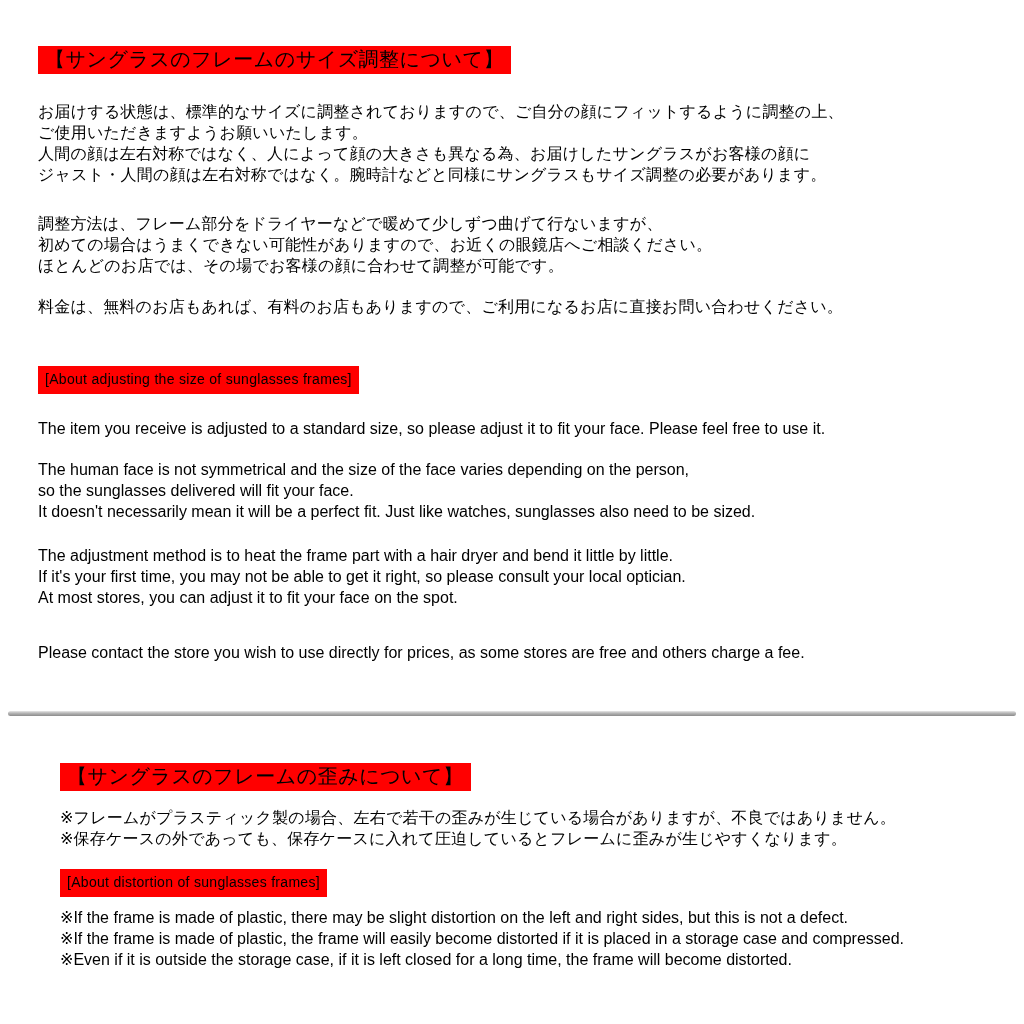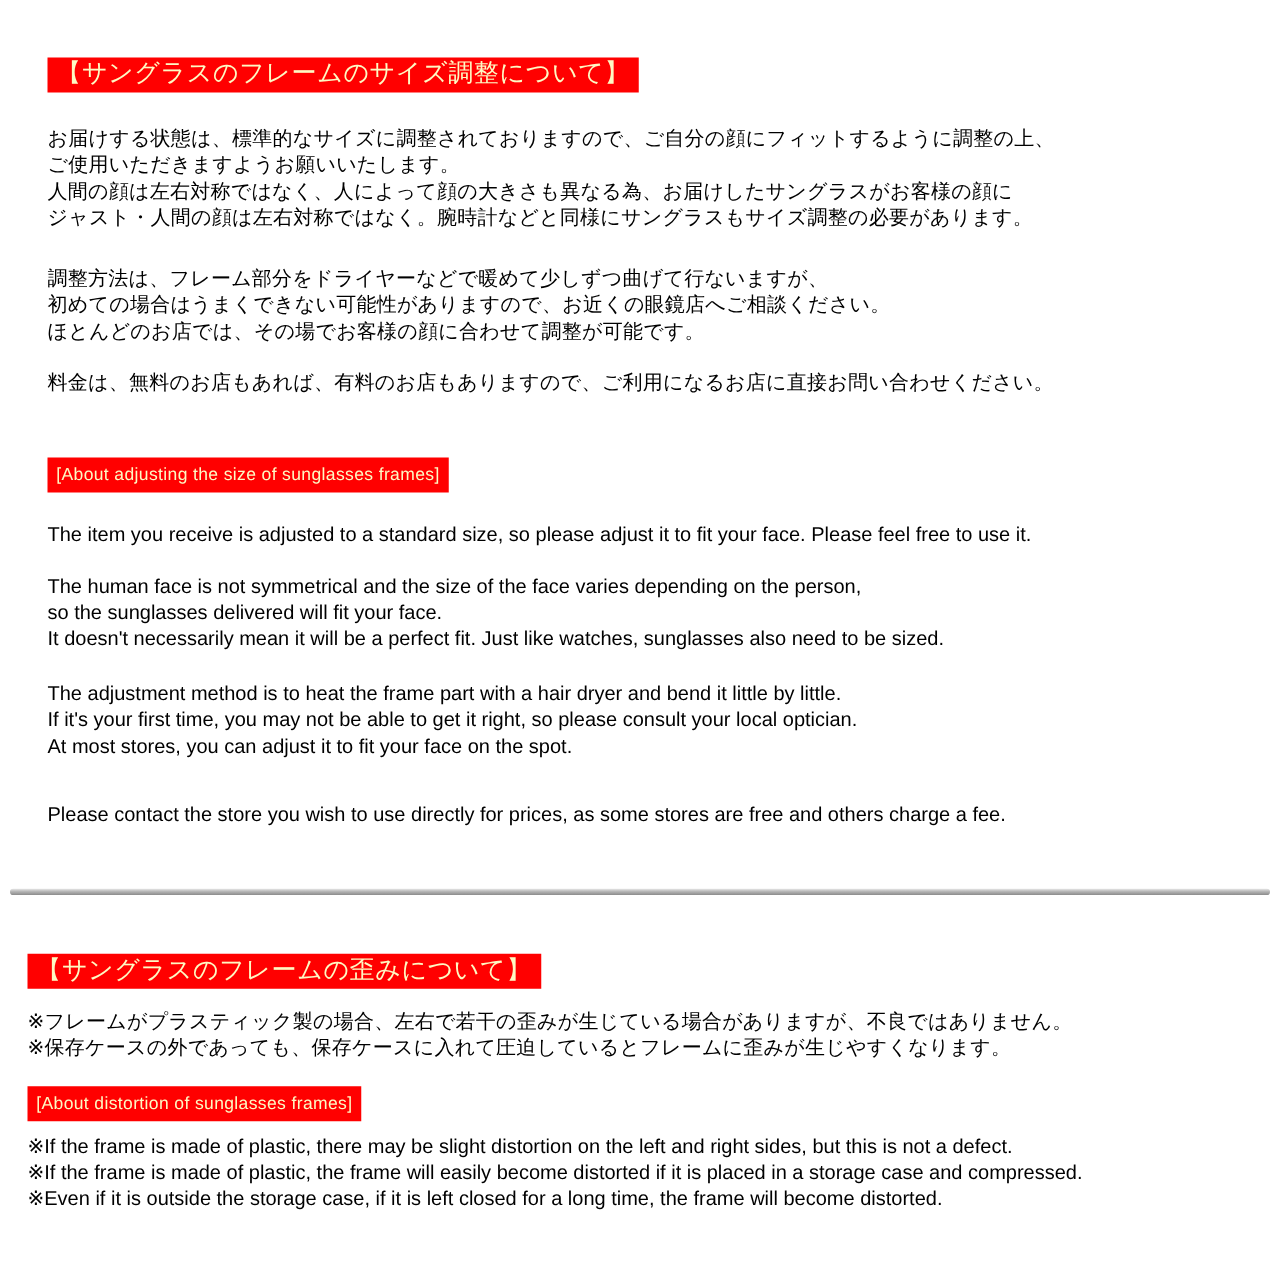--- a/index.html
+++ b/index.html
@@ -13,27 +13,27 @@
     height: 1024px;
     background: #ffffff;
     overflow: hidden;
     font-family: "Liberation Sans", "DejaVu Sans", sans-serif;
     color: #000000;
   }
   .content {
     padding: 46px 20px 0 38px;
   }
   .content2 {
-    padding: 0 20px 0 22px;
+    padding: 0 20px 0 60px;
   }
   .red-heading {
     display: inline-block;
     margin: 0;
     background: #ff0000;
-    color: #fef9c3;
+    color: #000000;
     font-weight: normal;
     padding: 2px 7px 3px 7px;
     white-space: nowrap;
   }
   .red-heading.jp {
     font-size: 20px;
     line-height: 23px;
     letter-spacing: 0.5px;
   }
   .red-heading.en {

